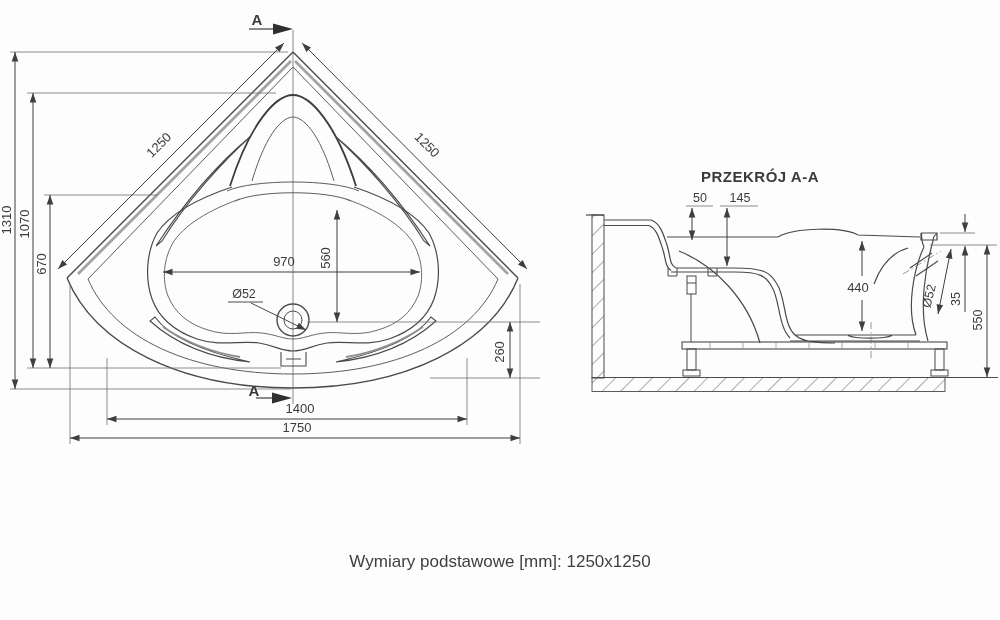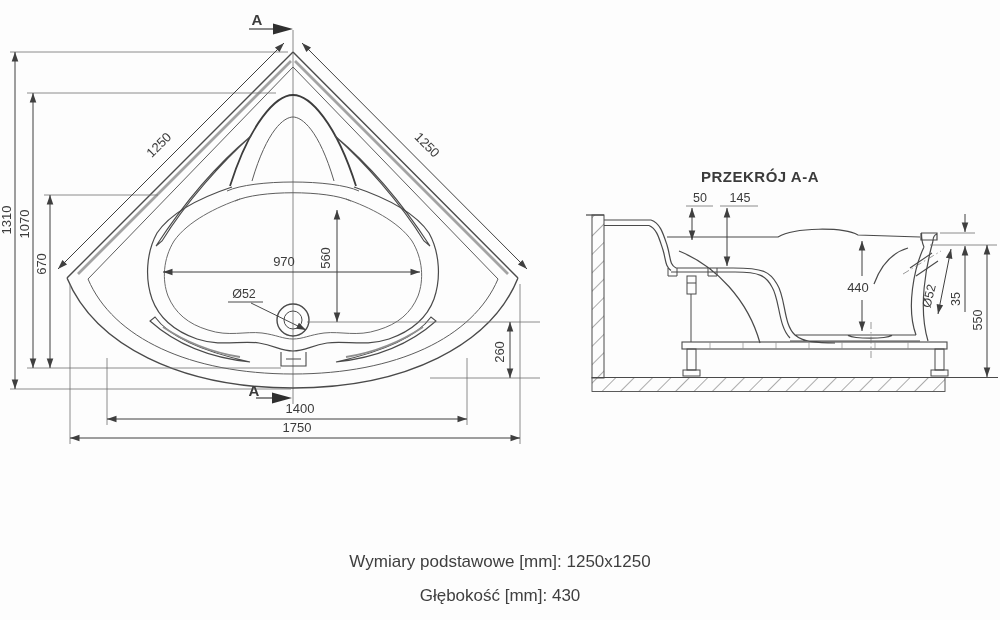--- a/index.html
+++ b/index.html
@@ -162,15 +162,14 @@
     <text x="700" y="202" text-anchor="middle" class="dim-label-s">50</text>
     <text x="740" y="202" text-anchor="middle" class="dim-label-s">145</text>
     <text x="858" y="292" text-anchor="middle" class="dim-label">440</text>
     <text transform="translate(933,297) rotate(-76)" text-anchor="middle" class="dim-label-s">Ø52</text>
     <text transform="translate(960,299) rotate(-90)" text-anchor="middle" class="dim-label-s">35</text>
     <text transform="translate(982,320) rotate(-90)" text-anchor="middle" class="dim-label-s">550</text>
   </g>
 </svg>
 
   <div class="footer l1">Wymiary podstawowe [mm]: 1250x1250</div>
-  <div class="footer l2">Głębokość [mm]: 430</div>
 
 </div>
 
 </body></html>

